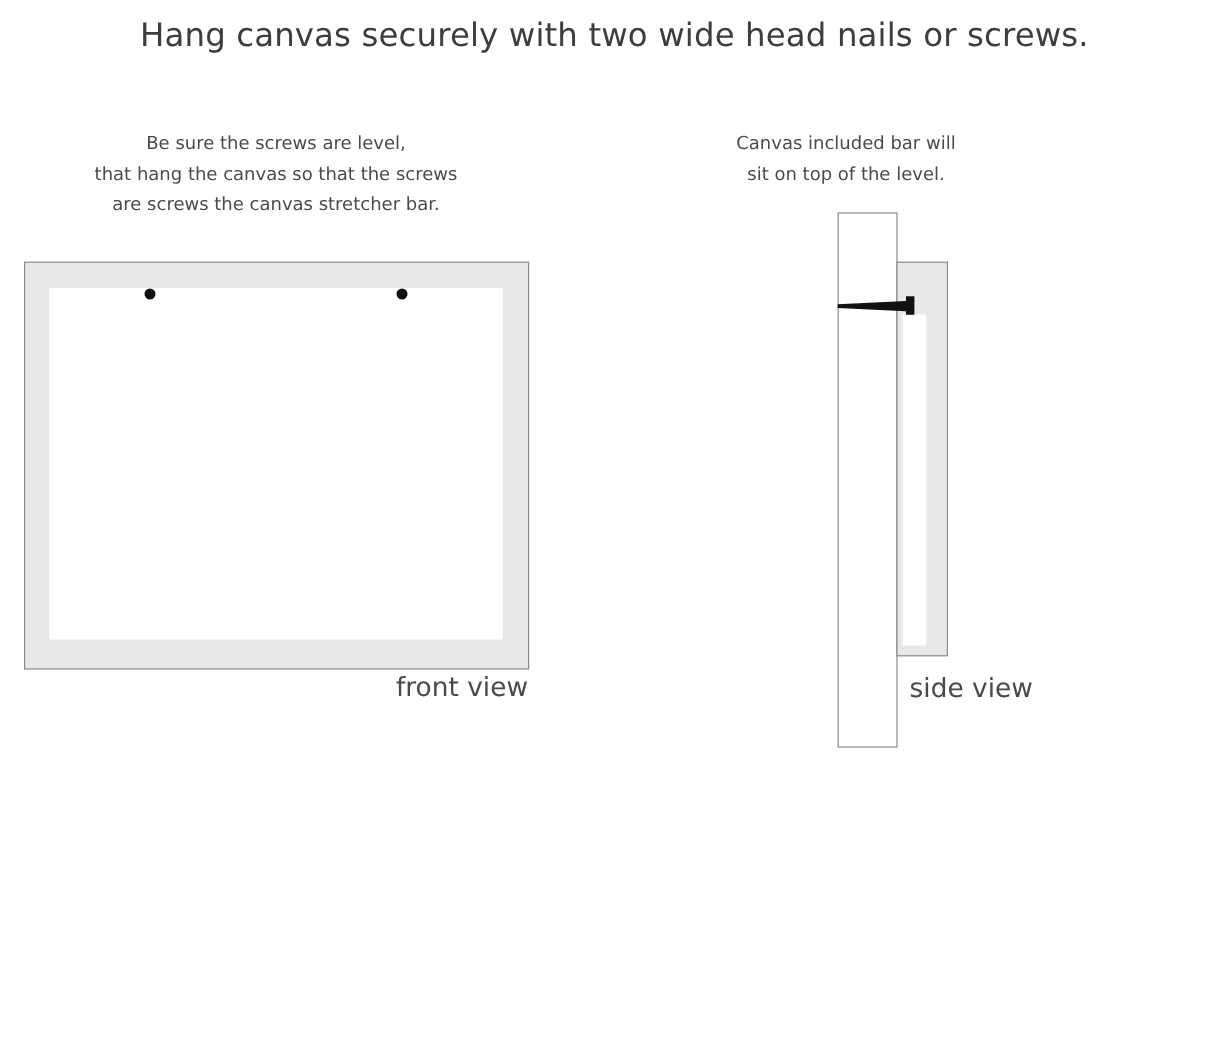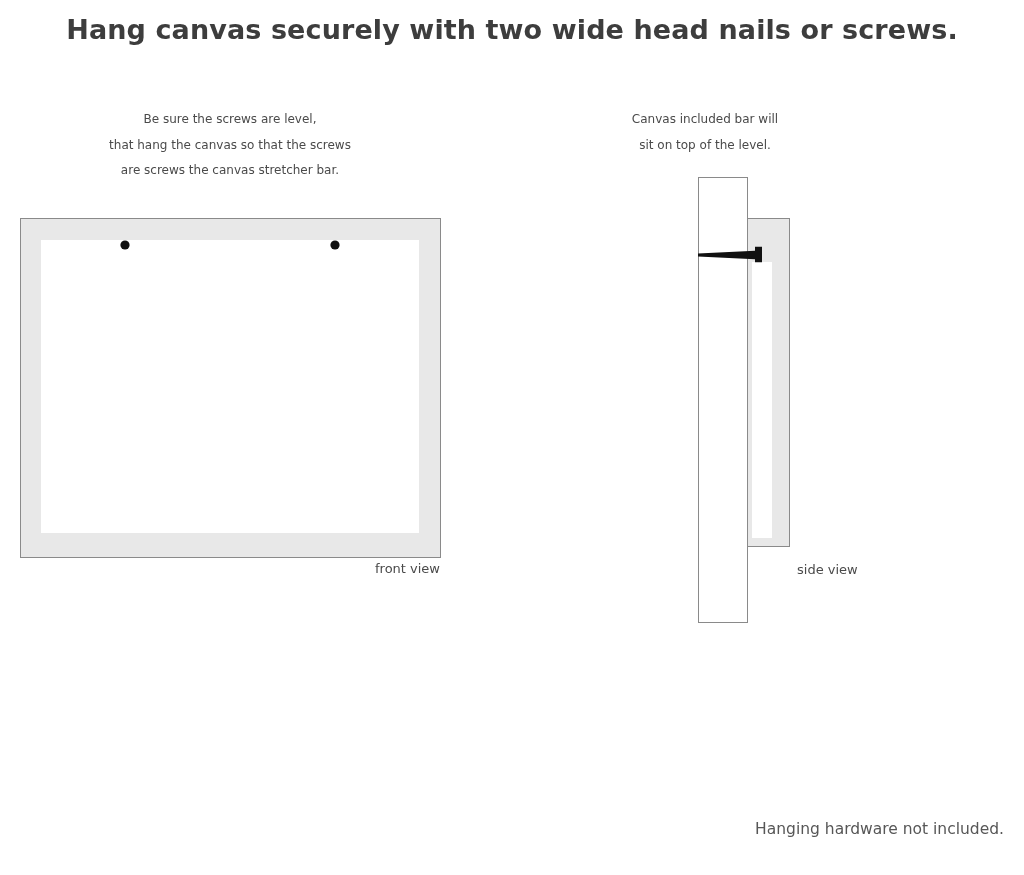--- a/index.html
+++ b/index.html
@@ -24,30 +24,30 @@
   }
 
   
   .title {
     position: absolute;
     top: 14px;
     left: 0;
     width: 1024px;
     text-align: center;
     font-size: 27px;
-    font-weight: 700;
+    font-weight: 400;
     letter-spacing: 0.1px;
     color: #3d3d3d;
     white-space: nowrap;
   }
 
   
   .caption {
     position: absolute;
-    font-size: 12px;
+    font-size: 15px;
     line-height: 25.5px;
     color: #4a4a4a;
     text-align: center;
   }
   .caption-left {
     left: 20px;
     top: 107px;
     width: 420px;
   }
   .caption-right {
@@ -56,32 +56,32 @@
     width: 240px;
   }
   .caption .line {
     display: block;
     white-space: nowrap;
   }
 
   
   .view-label {
     position: absolute;
-    font-size: 13px;
+    font-size: 22px;
     color: #4a4a4a;
     white-space: nowrap;
   }
   .label-front {
     left: 240px;
     top: 561px;
     width: 200px;
     text-align: right;
   }
   .label-side {
-    left: 797px;
+    left: 758px;
     top: 562px;
     text-align: center;
   }
 
   
   .diagram {
     position: absolute;
     left: 0;
     top: 0;
     width: 1024px;
@@ -149,16 +149,15 @@
                L 698 256.6
                Z" fill="#111111" stroke="none"></path>
     </g>
   </svg>
 
   <div class="view-label label-front">front view</div>
 
   <div class="view-label label-side">side view</div>
 
   <div class="footer">
-    <span class="line">Hanging hardware not included.</span>
   </div>
 
 </div>
 
 </body></html>

